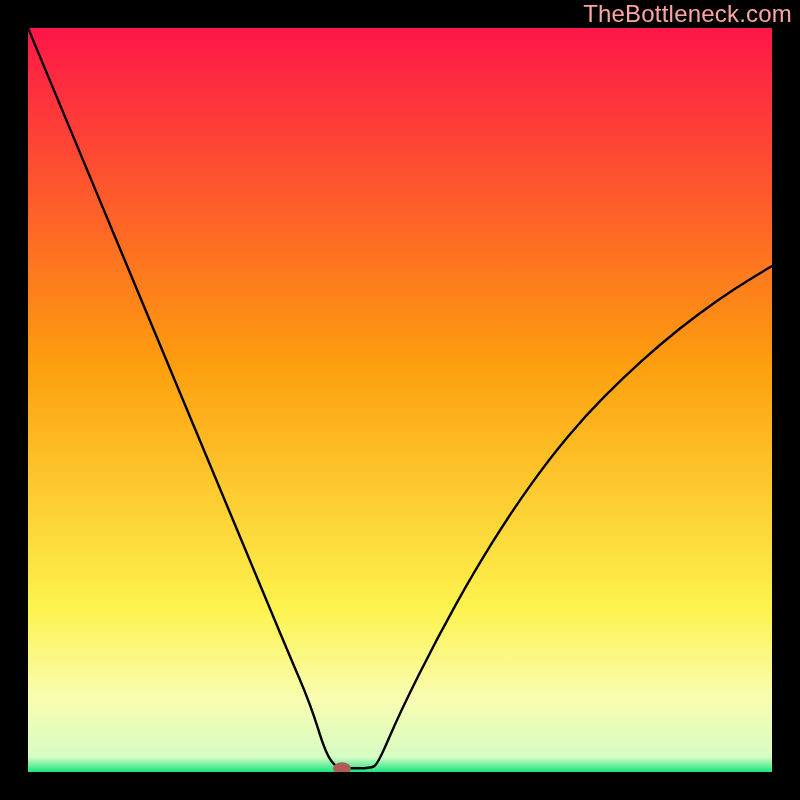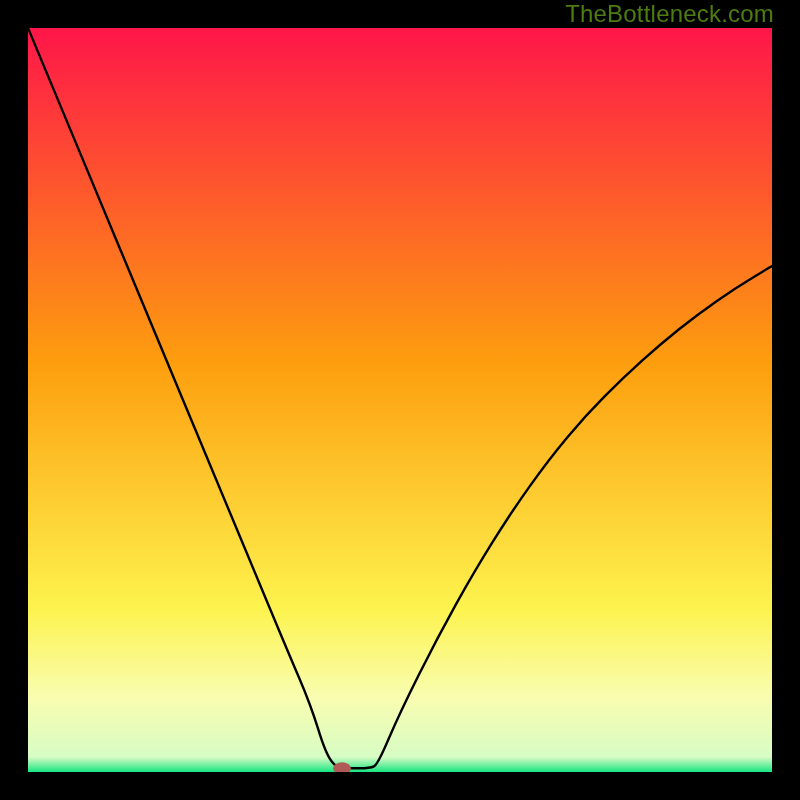--- a/index.html
+++ b/index.html
@@ -15,22 +15,22 @@
     position: absolute;
     left: 0;
     top: 0;
     width: 800px;
     height: 800px;
     background: #000;
   }
   .watermark {
     position: absolute;
     top: 0px;
-    right: 26px;
-    color: #4d7c0f;
+    right: 8px;
+    color: #fca5a5;
     font-size: 24px;
     font-weight: 500;
     letter-spacing: 0.2px;
   }
   .plot {
     position: absolute;
     left: 28px;
     top: 28px;
     width: 744px;
     height: 744px;

